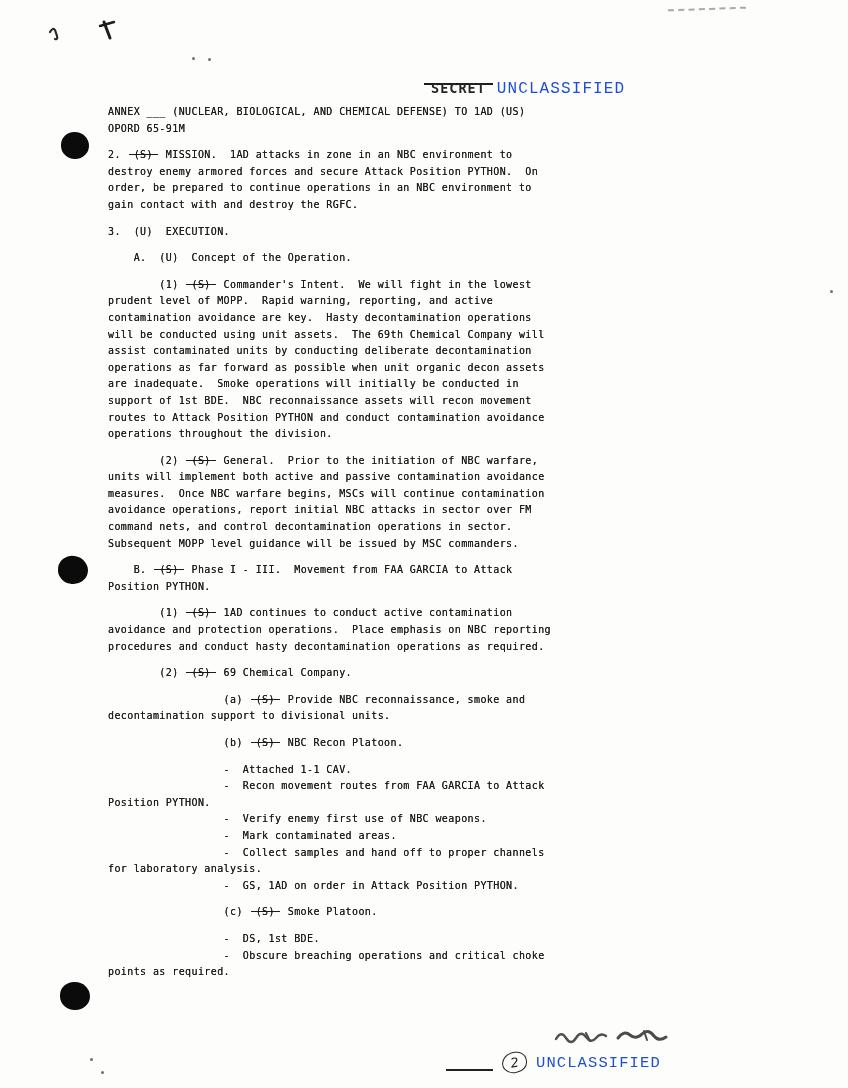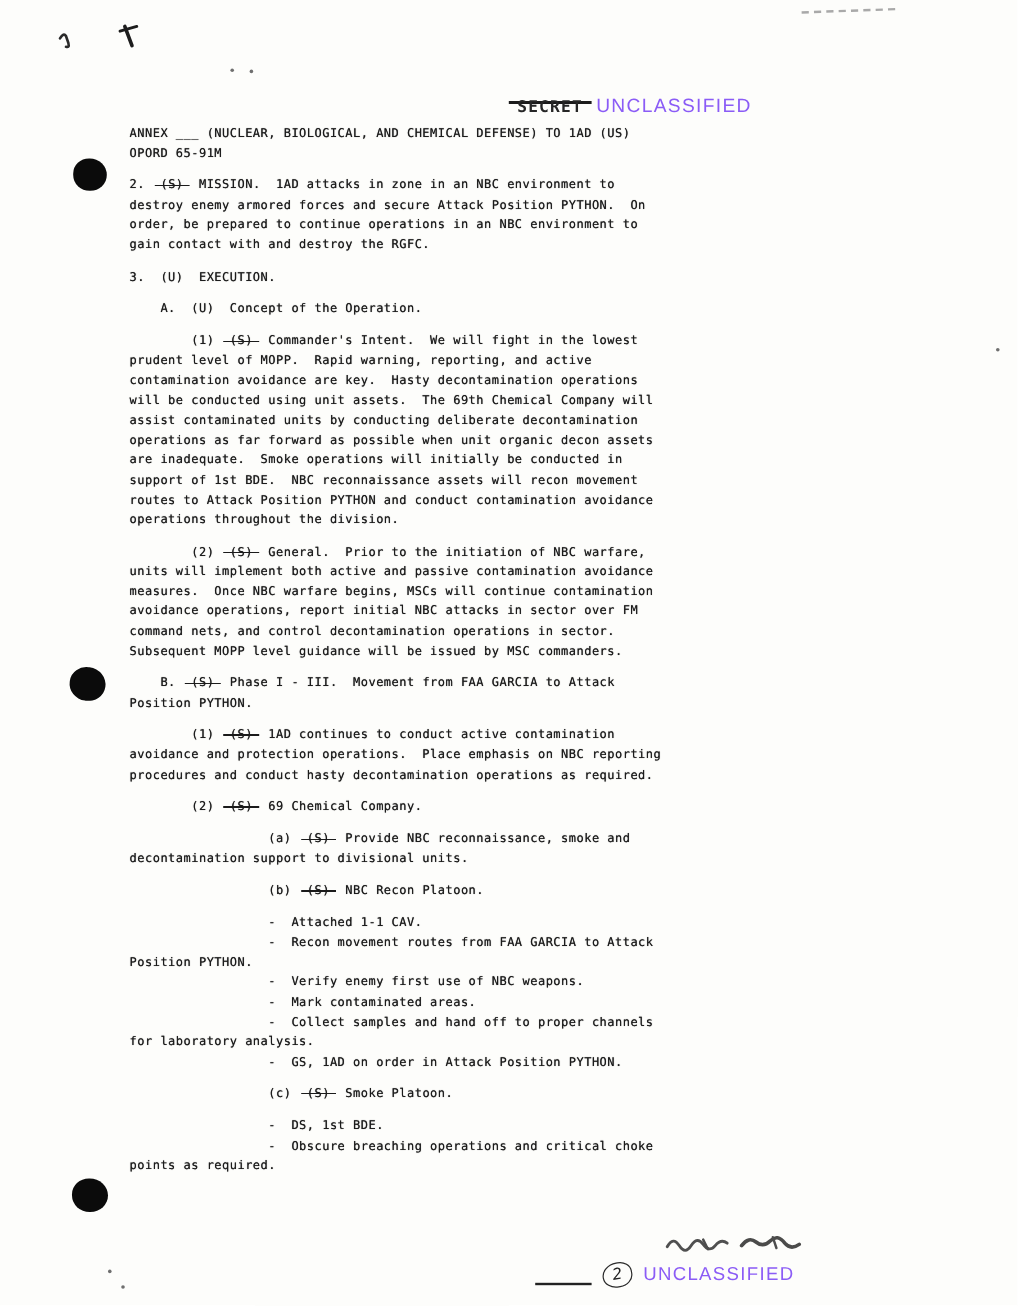--- a/index.html
+++ b/index.html
@@ -25,22 +25,22 @@
     position:absolute; left:424px; top:80px;
     display:flex; align-items:baseline; gap:4px;
   }
   .secret-struck {
     font-family:"DejaVu Sans Mono", monospace; font-size:13.5px; font-weight:bold;
     letter-spacing:1px; color:#262626;
     background:linear-gradient(to bottom, transparent 20%, #1b1b1b 20%, #1b1b1b 33%, transparent 33%);
     padding:0 7px; 
   }
   .unclass-stamp {
-    font-family:Liberation Sans, sans-serif; font-size:16px;
-    letter-spacing:1.1px; color:#8b5cf6;
+    font-family:Liberation Mono, monospace; font-size:16px;
+    letter-spacing:1.1px; color:#1d4ed8;
   }
   .footer {
     position:absolute; left:446px; top:1052px;
     display:flex; align-items:flex-end; gap:9px;
   }
   .footer-underline {
     display:inline-block; width:47px; height:2px;
     background:#222; margin-bottom:3px;
   }
   .page-circle {

